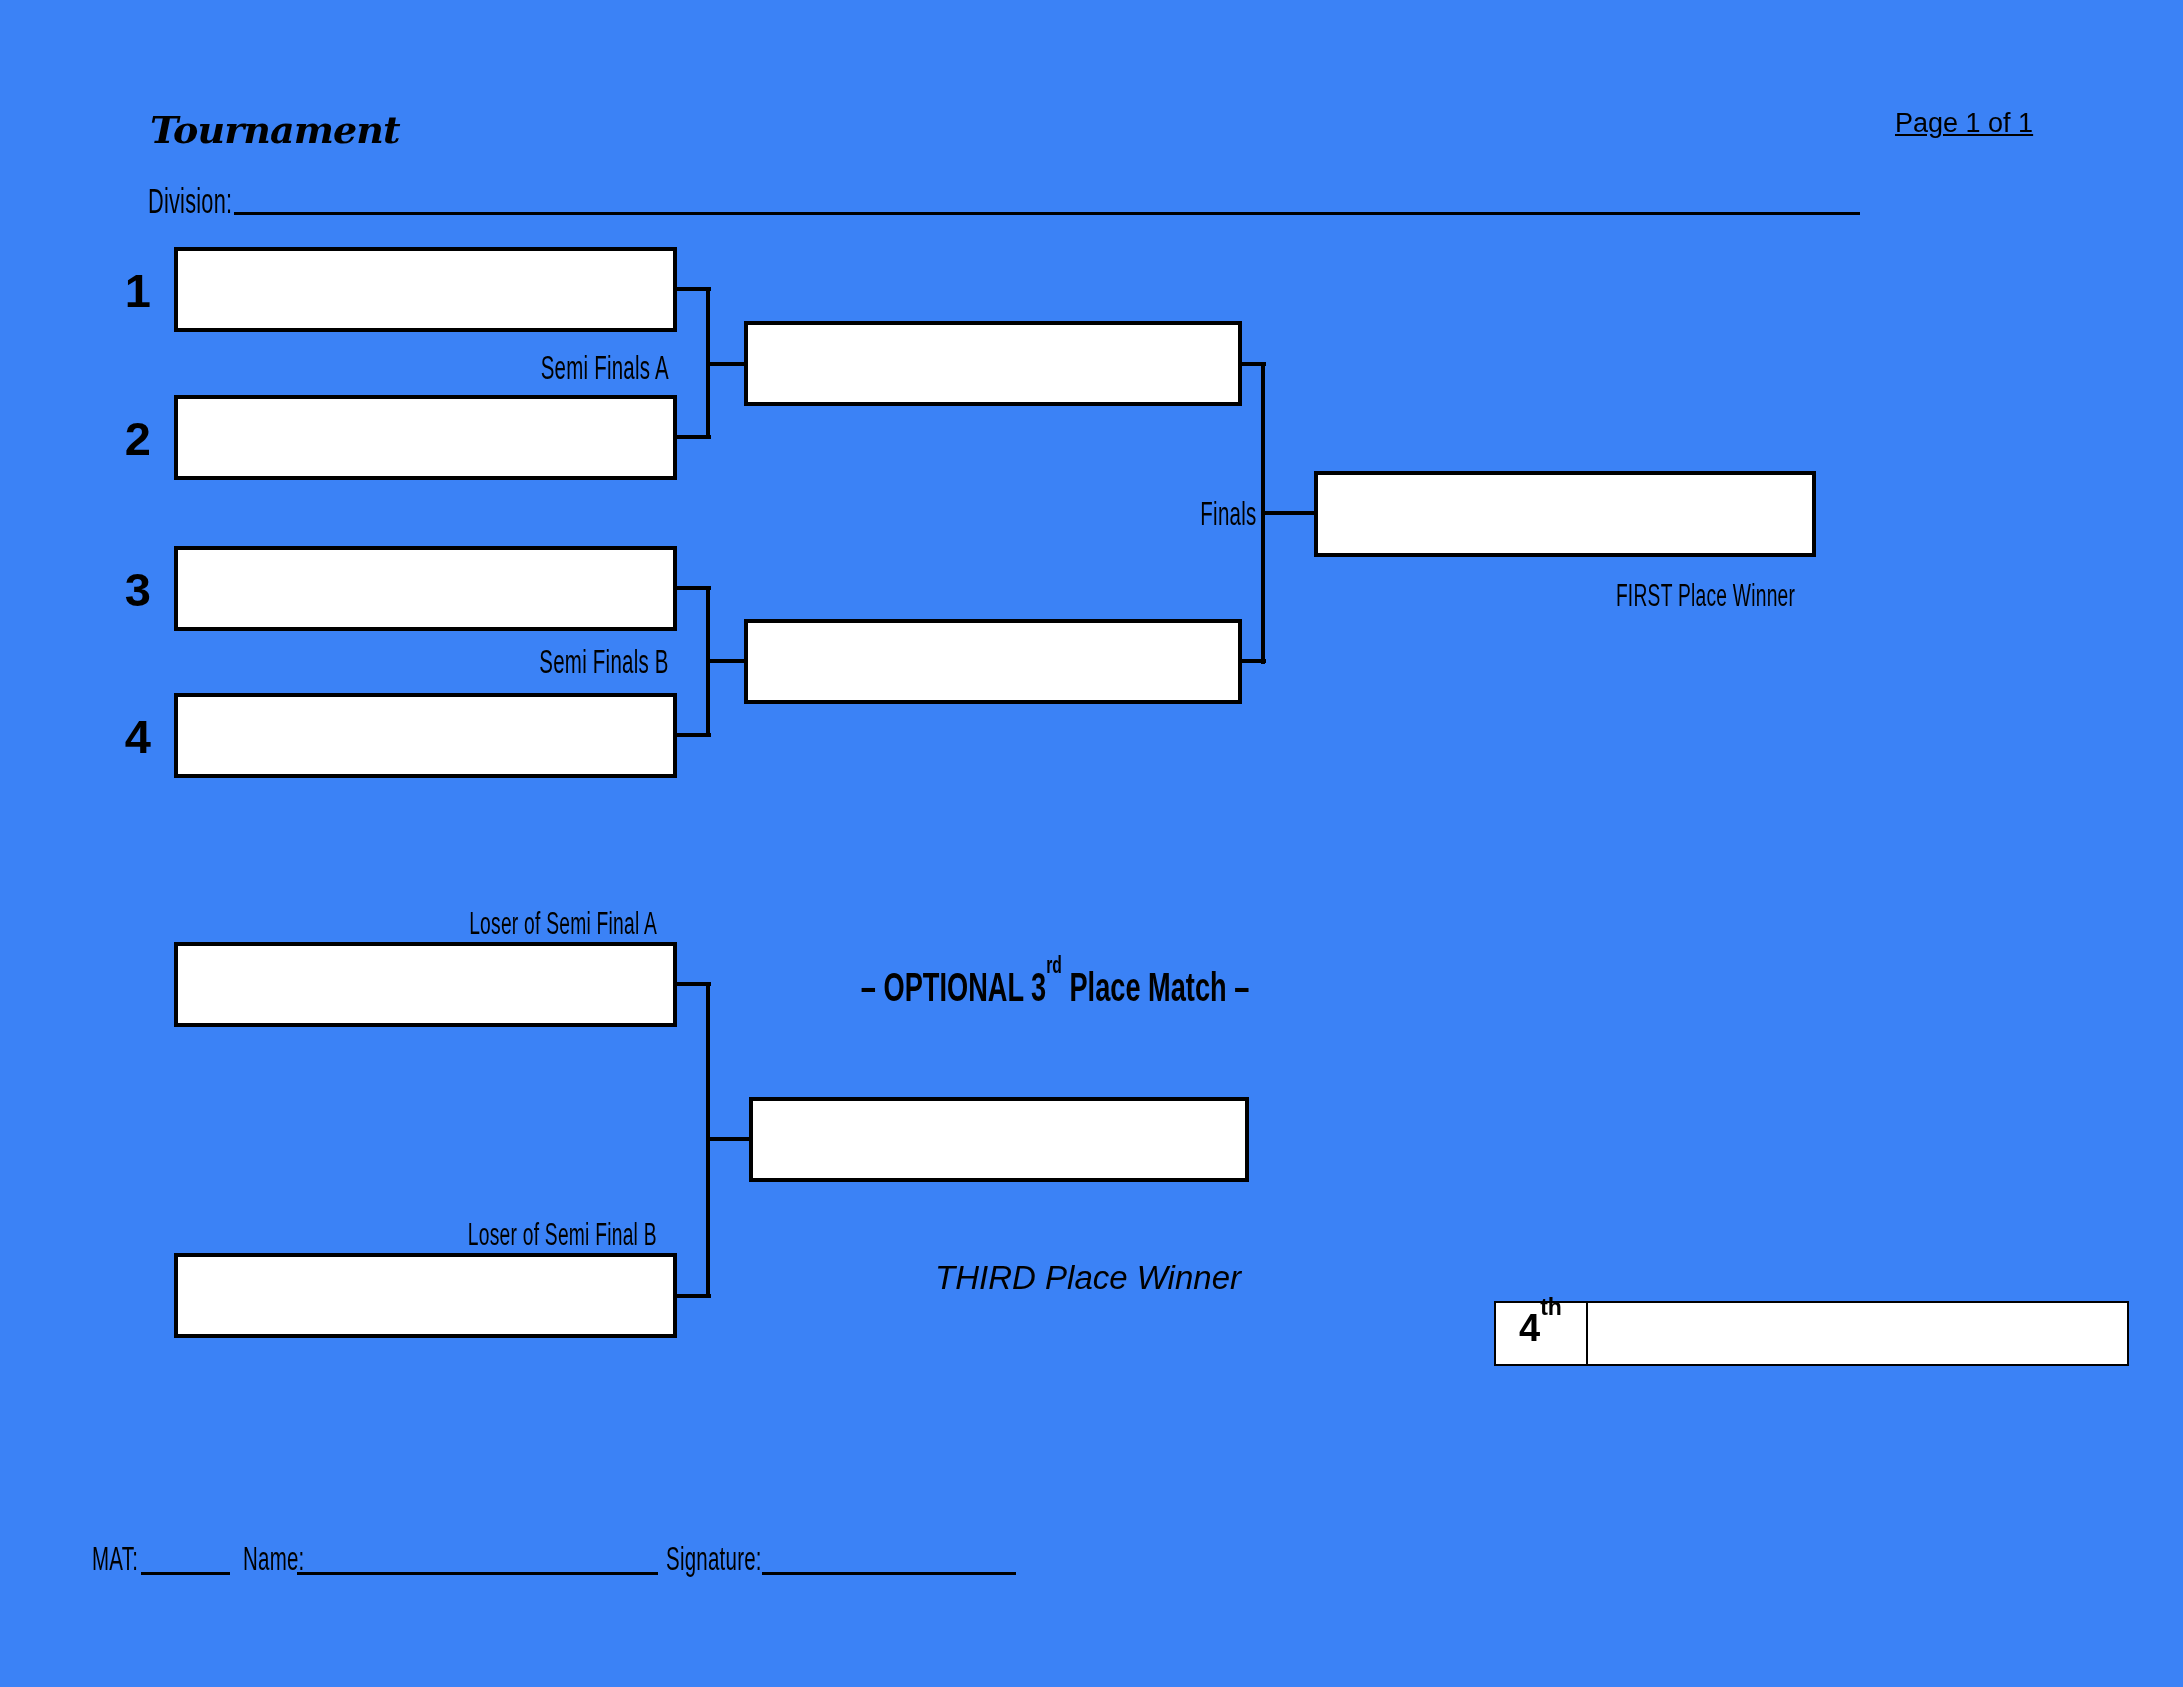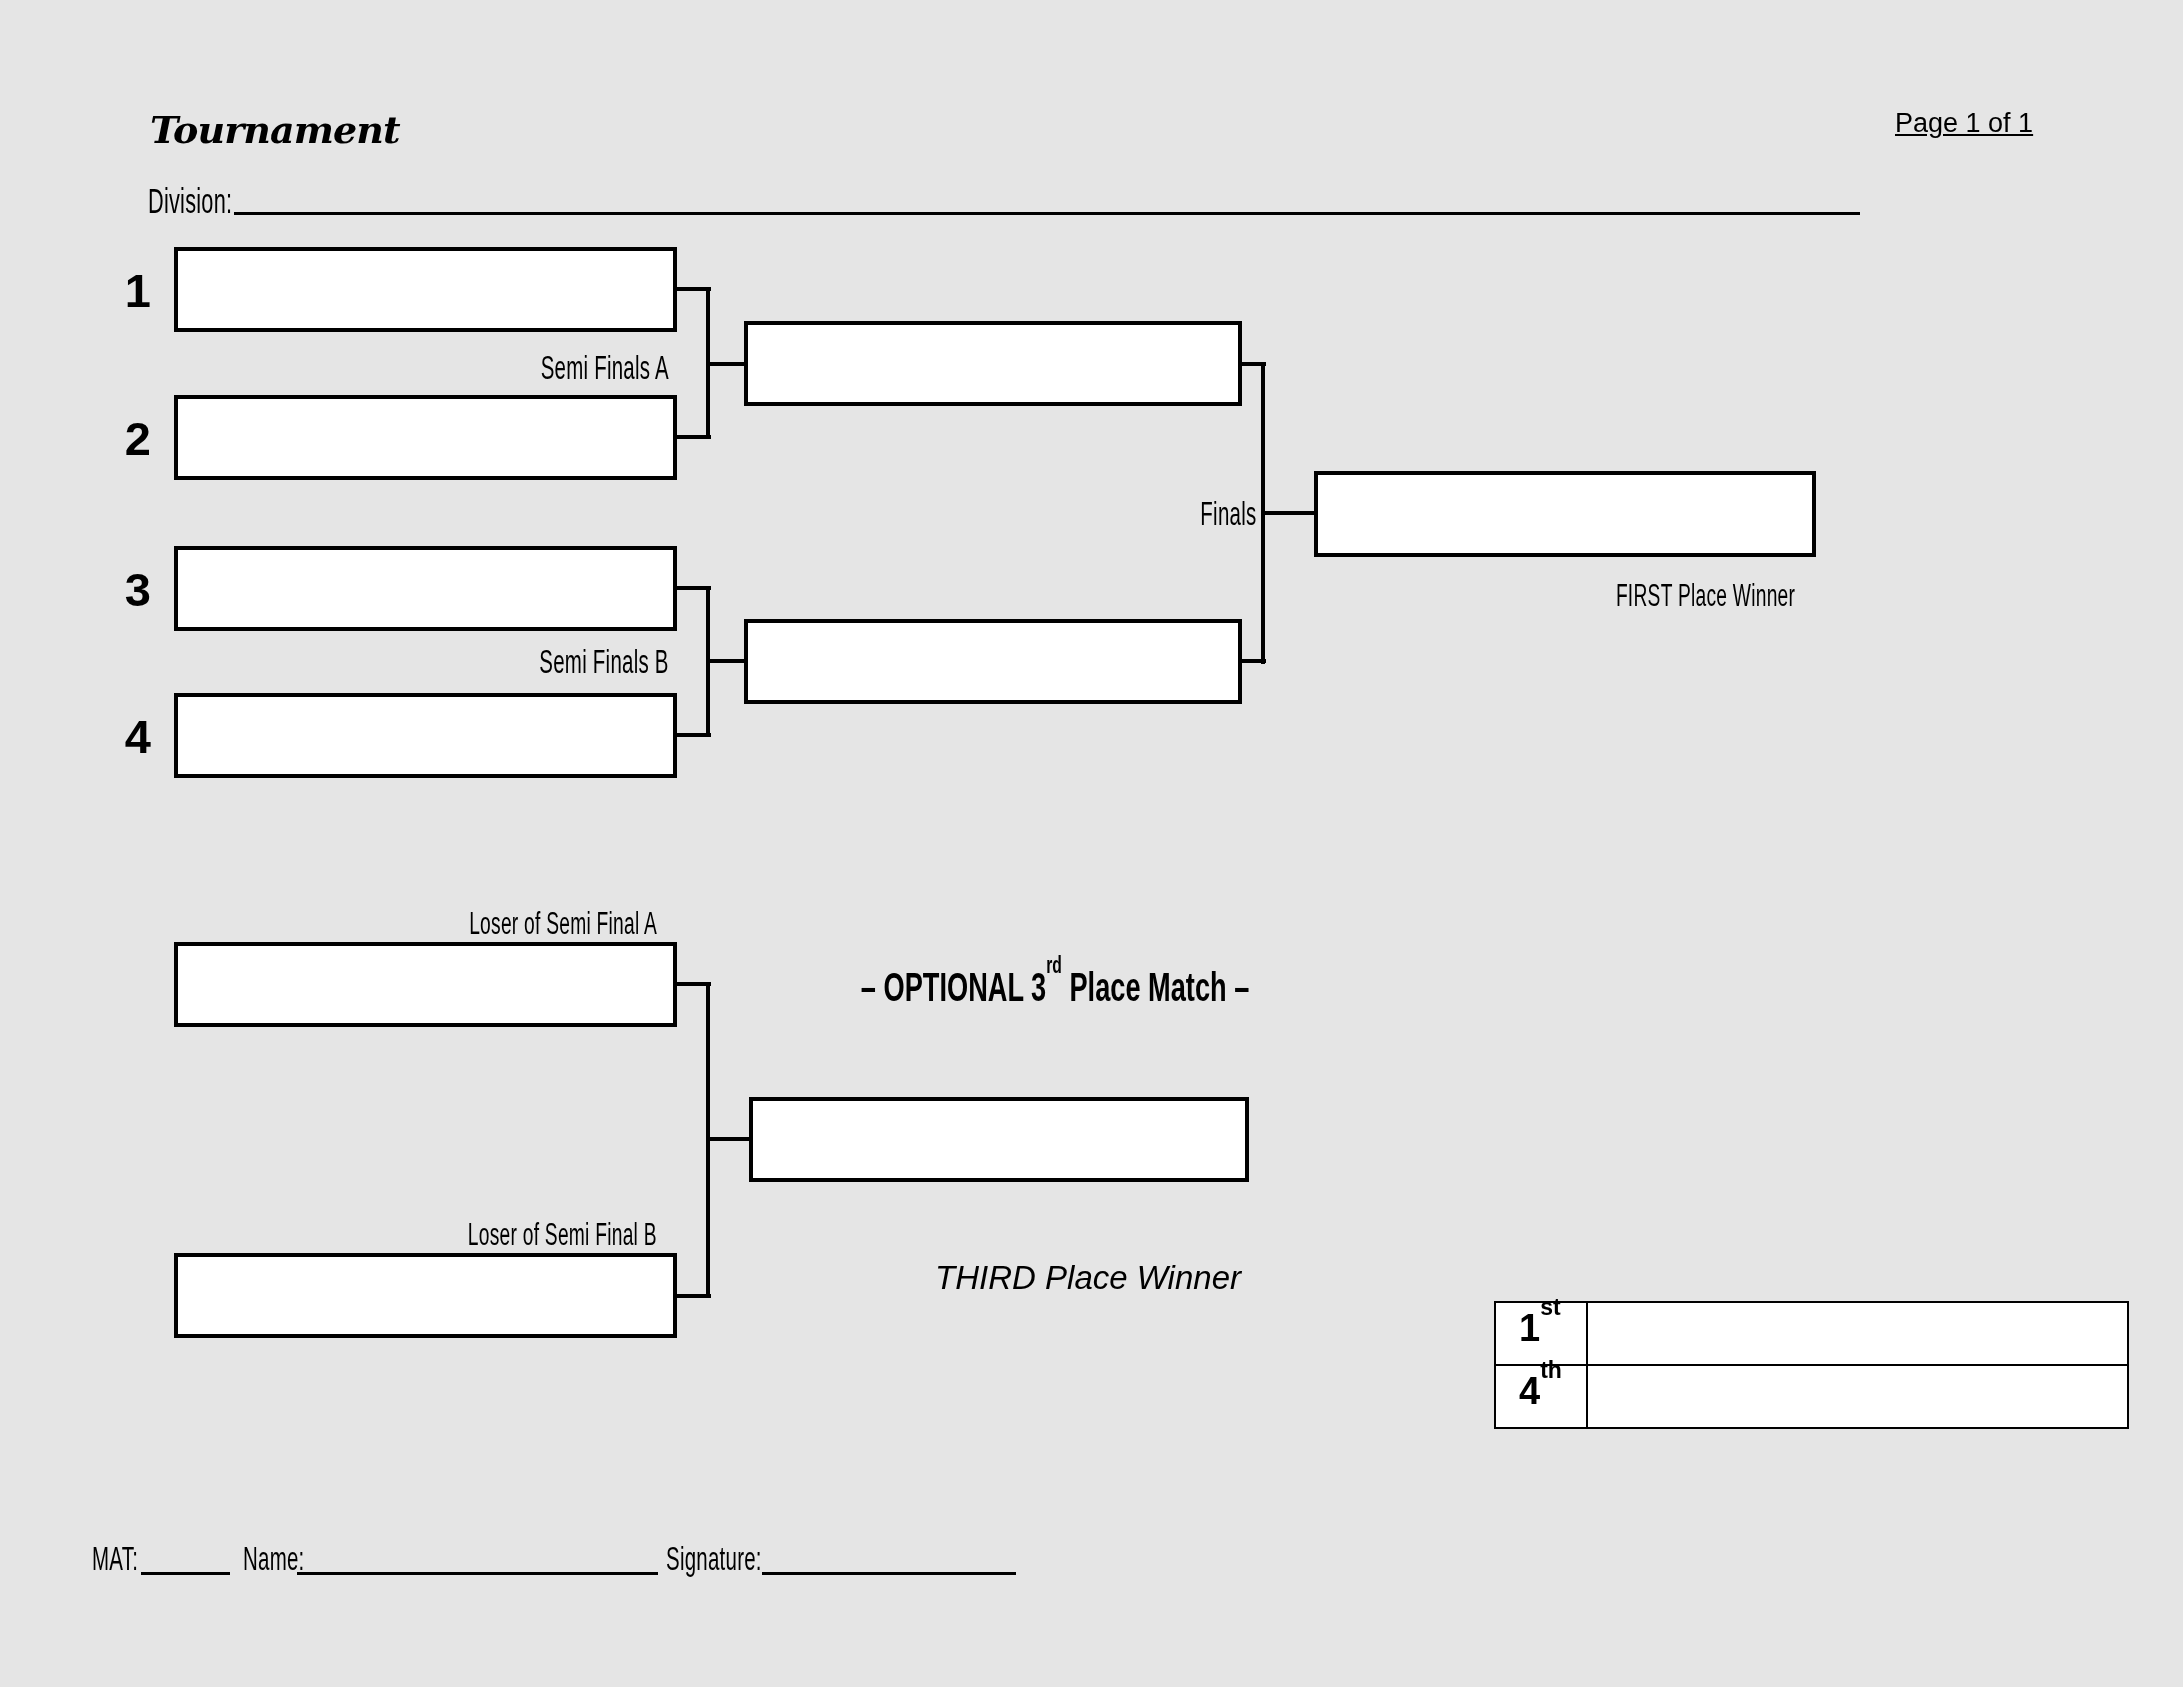--- a/index.html
+++ b/index.html
@@ -1,18 +1,18 @@
 <!DOCTYPE html>
 <html style="font-size:14px"><head>
 <meta charset="utf-8">
 <style>
   html,body { margin:0; padding:0; background:#fff; }
   .page {
     position:relative; width:2184px; height:1687px;
-    background:#e5e5e5; color:#000;
+    background:#3b82f6; color:#000;
     font-family:"Liberation Sans", sans-serif;
     overflow:hidden;
   }
   .abs { position:absolute; }
   
   .slot {
     position:absolute; background:#fff;
     border:4.4px solid #000; box-sizing:border-box;
   }
   
@@ -108,24 +108,20 @@
 
   <div class="abs heading" style="right:935px; top:967px;">
     <span>– OPTIONAL 3</span><sup>rd</sup><span> Place Match –</span>
   </div>
 
   <div class="slot" style="left:749px; top:1097px; width:500px; height:85px;"></div>
   <div class="abs third-lbl" style="right:943px; top:1245px;">THIRD Place Winner</div>
 
   <div class="ptable">
     <div class="prow">
-      <div class="pcell-label"><span>1</span><sup>st</sup></div>
-      <div class="pcell-value"></div>
-    </div>
-    <div class="prow">
       <div class="pcell-label"><span>4</span><sup>th</sup></div>
       <div class="pcell-value"></div>
     </div>
   </div>
 
   <div class="abs small-lbl cond-l" style="left:92px; top:1542px; font-size:33px;">MAT:</div>
   <div class="line" style="left:141px; top:1572px; width:89px; height:2.6px;"></div>
   <div class="abs small-lbl cond-l" style="left:243px; top:1542px; font-size:33px;">Name:</div>
   <div class="line" style="left:297px; top:1572px; width:361px; height:2.6px;"></div>
   <div class="abs small-lbl cond-l" style="left:666px; top:1542px; font-size:33px;">Signature:</div>

